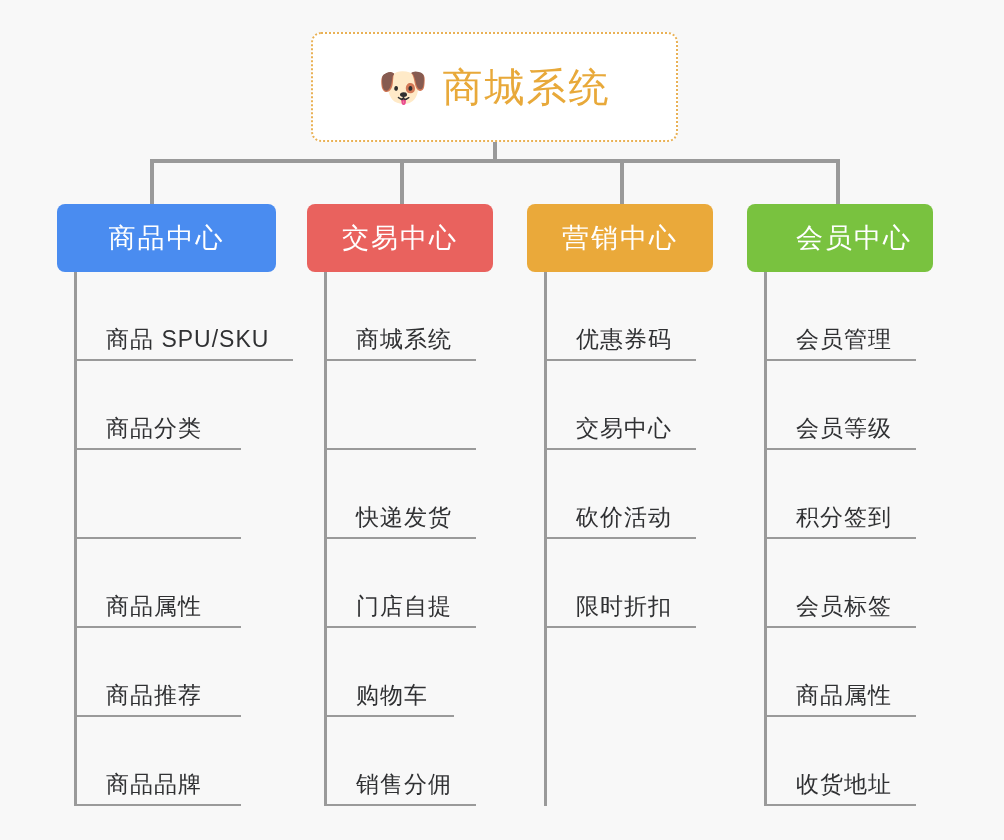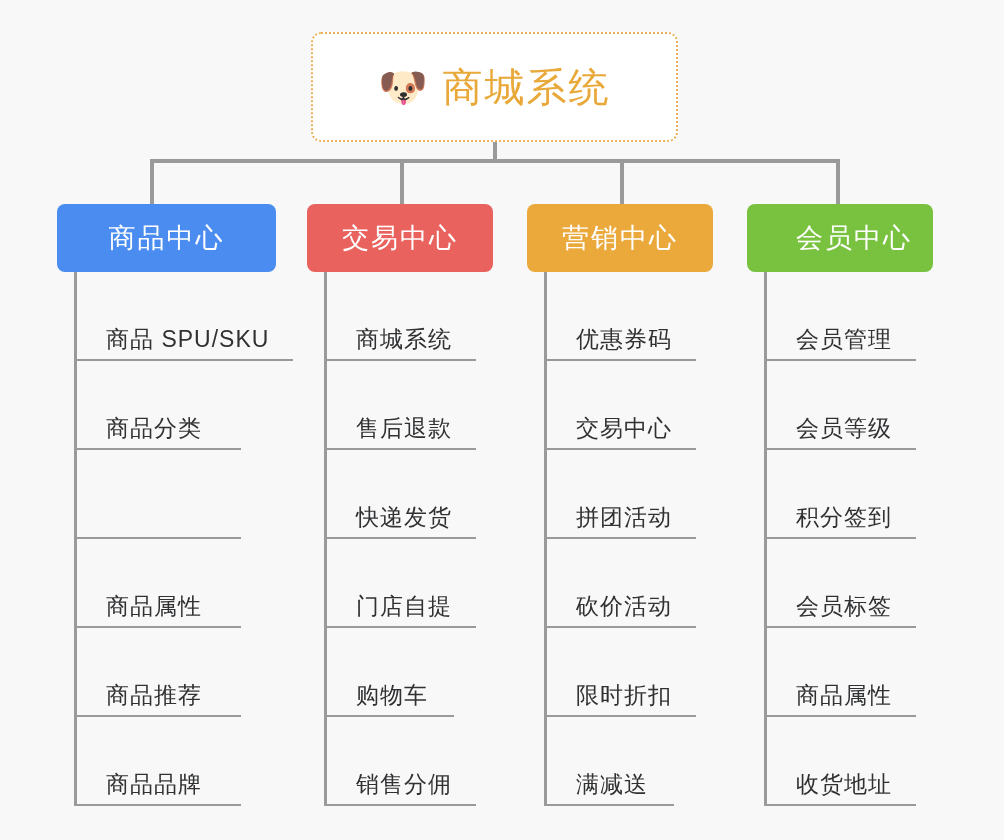--- a/index.html
+++ b/index.html
@@ -171,21 +171,20 @@
     <div class="cat-box" style="width: 186px; background: rgb(233, 98, 94);">
       <span class="cat-label">交易中心</span>
     </div>
     <div class="spine" style="height: 534px; background: rgb(154, 154, 154);"></div>
     <ul class="leaf-list">
       <li class="leaf-item">
         <span class="leaf-label">商城系统</span>
         <span class="leaf-underline" style="width: 152px; background: rgb(154, 154, 154);"></span>
       </li>
       <li class="leaf-item">
-        <span class="leaf-label">售后退款</span>
         <span class="leaf-underline" style="width: 152px; background: rgb(154, 154, 154);"></span>
       </li>
       <li class="leaf-item">
         <span class="leaf-label">快递发货</span>
         <span class="leaf-underline" style="width: 152px; background: rgb(154, 154, 154);"></span>
       </li>
       <li class="leaf-item">
         <span class="leaf-label">门店自提</span>
         <span class="leaf-underline" style="width: 152px; background: rgb(154, 154, 154);"></span>
       </li>
@@ -208,34 +207,26 @@
     <ul class="leaf-list">
       <li class="leaf-item">
         <span class="leaf-label">优惠券码</span>
         <span class="leaf-underline" style="width: 152px; background: rgb(154, 154, 154);"></span>
       </li>
       <li class="leaf-item">
         <span class="leaf-label">交易中心</span>
         <span class="leaf-underline" style="width: 152px; background: rgb(154, 154, 154);"></span>
       </li>
       <li class="leaf-item">
-        <span class="leaf-label">拼团活动</span>
-        <span class="leaf-underline" style="width: 152px; background: rgb(154, 154, 154);"></span>
-      </li>
-      <li class="leaf-item">
         <span class="leaf-label">砍价活动</span>
         <span class="leaf-underline" style="width: 152px; background: rgb(154, 154, 154);"></span>
       </li>
       <li class="leaf-item">
         <span class="leaf-label">限时折扣</span>
         <span class="leaf-underline" style="width: 152px; background: rgb(154, 154, 154);"></span>
-      </li>
-      <li class="leaf-item">
-        <span class="leaf-label">满减送</span>
-        <span class="leaf-underline" style="width: 130px; background: rgb(154, 154, 154);"></span>
       </li>
     </ul>
   </div>
 
   <div class="column" style="left:747px; width:220px;">
     <div class="cat-box" style="width: 186px; background: rgb(121, 194, 63); padding-left: 28px;">
       <span class="cat-label">会员中心</span>
     </div>
     <div class="spine" style="height: 534px; background: rgb(154, 154, 154);"></div>
     <ul class="leaf-list">

